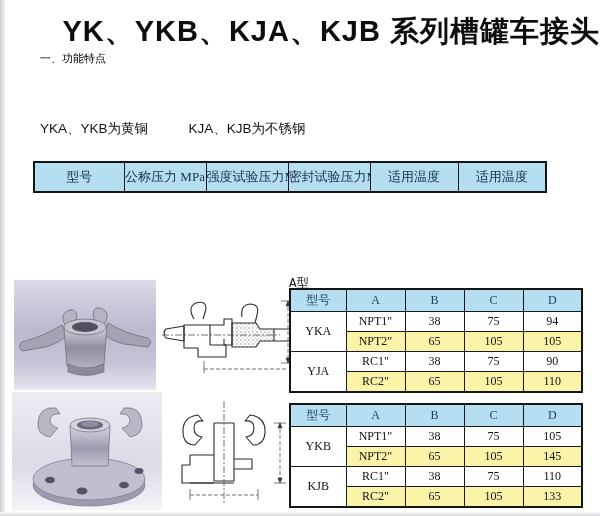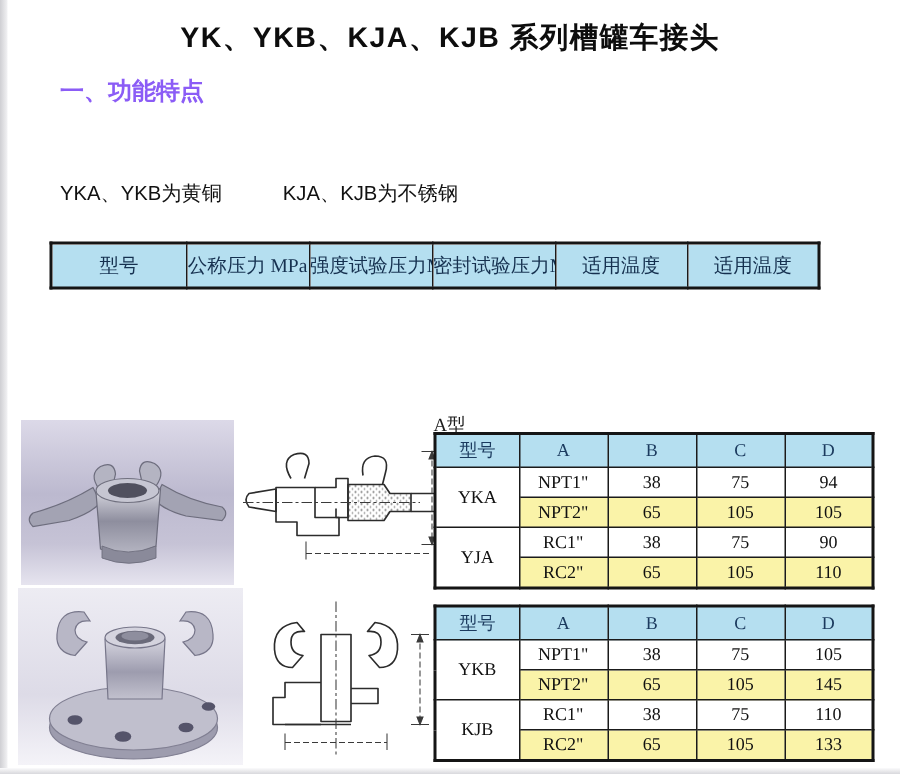--- a/index.html
+++ b/index.html
@@ -5,25 +5,25 @@
   html,body{margin:0;padding:0;background:#fff;}
   .page{
     position:relative;width:600px;height:516px;background:#ffffff;overflow:hidden;
     font-family:"Liberation Sans",sans-serif;color:#111;
   }
   .edge-left{position:absolute;left:0;top:0;width:5px;height:516px;
     background:linear-gradient(90deg,#cfcfd3,#f2f2f4);}
   .edge-bottom{position:absolute;left:0;bottom:0;width:600px;height:4px;
     background:linear-gradient(0deg,#d8d8dc,#fbfbfc);}
   .title{
-    position:absolute;top:12px;left:0;width:600px;text-align:center;
-    font-size:19px;font-weight:bold;letter-spacing:1px;color:#0d0d0d;
+    position:absolute;top:12px;left:0;width:600px;text-align:right;
+    font-size:29px;font-weight:bold;letter-spacing:1px;color:#0d0d0d;
   }
   .sec-heading{
-    position:absolute;color:#8b5cf6;font-weight:bold;font-size:16px;white-space:nowrap;
+    position:absolute;color:#000000;font-weight:normal;font-size:11px;white-space:nowrap;
   }
   .h1{left:40px;top:51px;}
   .h2{left:40px;top:103px;}
   .h3{left:40px;top:137px;}
   .h4{left:40px;top:249px;}
   .para{
     position:absolute;left:8px;top:65px;width:586px;
     font-size:13.5px;line-height:17px;text-indent:2.2em;margin:0;
   }
   .materials{
@@ -38,21 +38,21 @@
   }
   .perf-table td{
     border:1px solid #1a1a1a;text-align:center;vertical-align:middle;
     font-size:13px;padding:0;overflow:hidden;white-space:nowrap;
   }
   .perf-table tr.head td{height:28px;background:#b5dff0;color:#15304f;font-size:13px;}
   .perf-table tr.data td{height:25px;background:#ffffff;}
   .perf-table tr.data.yellow td{background:#faf3a8;}
   
   .dim-label{
-    position:absolute;font-family:Liberation Serif, serif;font-size:12.5px;color:#1c1c1c;
+    position:absolute;font-family:Liberation Mono, monospace;font-size:12.5px;color:#1c1c1c;
   }
   .lblA{left:289px;top:275px;}
   .lblB{left:289px;top:405px;margin-left:40px;}
   .dim-table{
     position:absolute;left:289px;width:294px;border:2px solid #151515;
     font-family:"Liberation Serif",serif;
   }
   .tblA{top:288px;}
   .tblB{top:403px;}
   .dim-table td{

